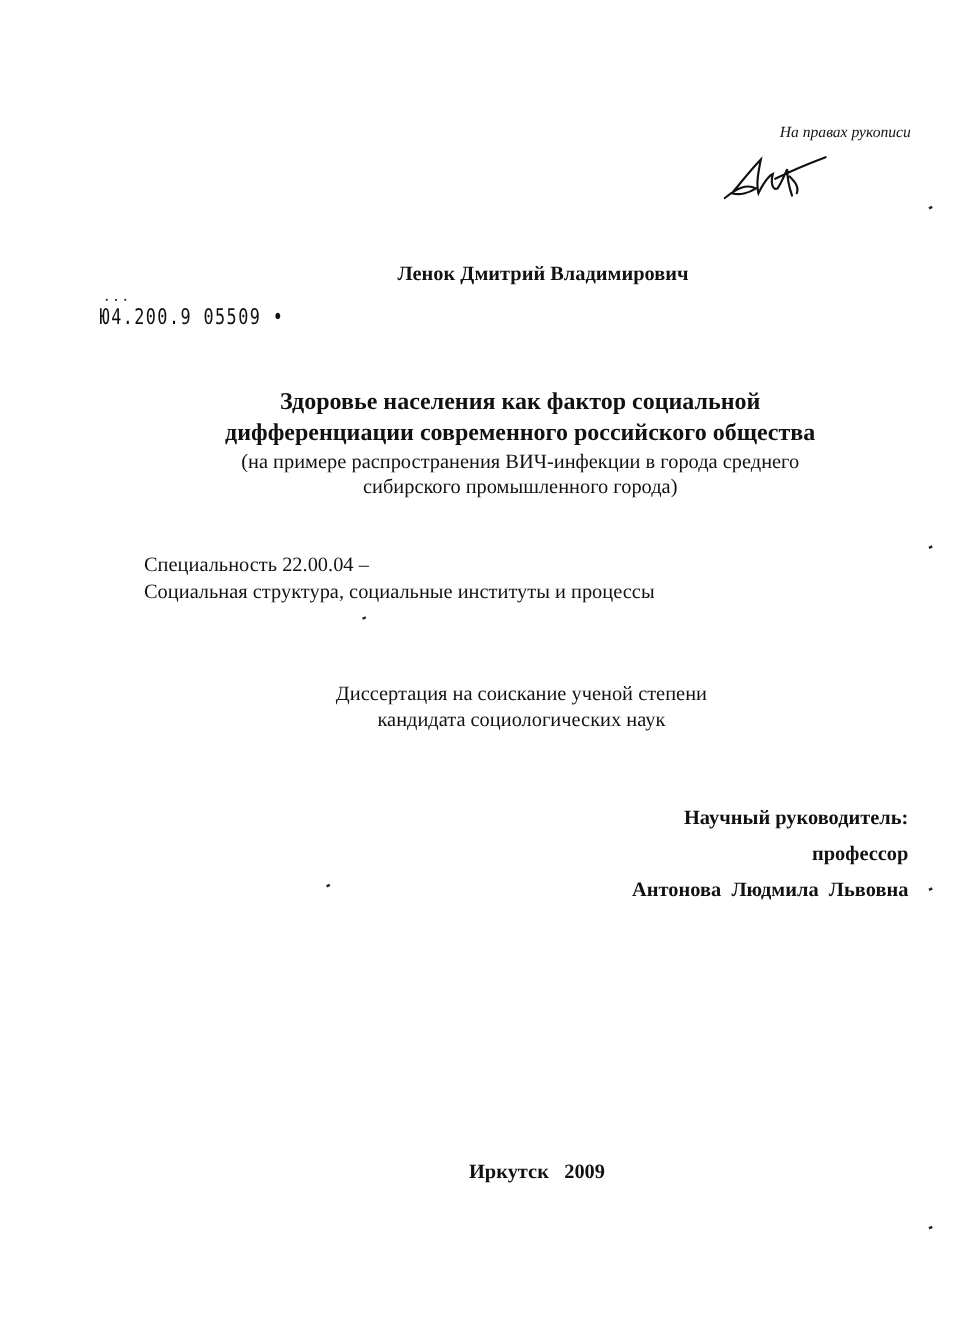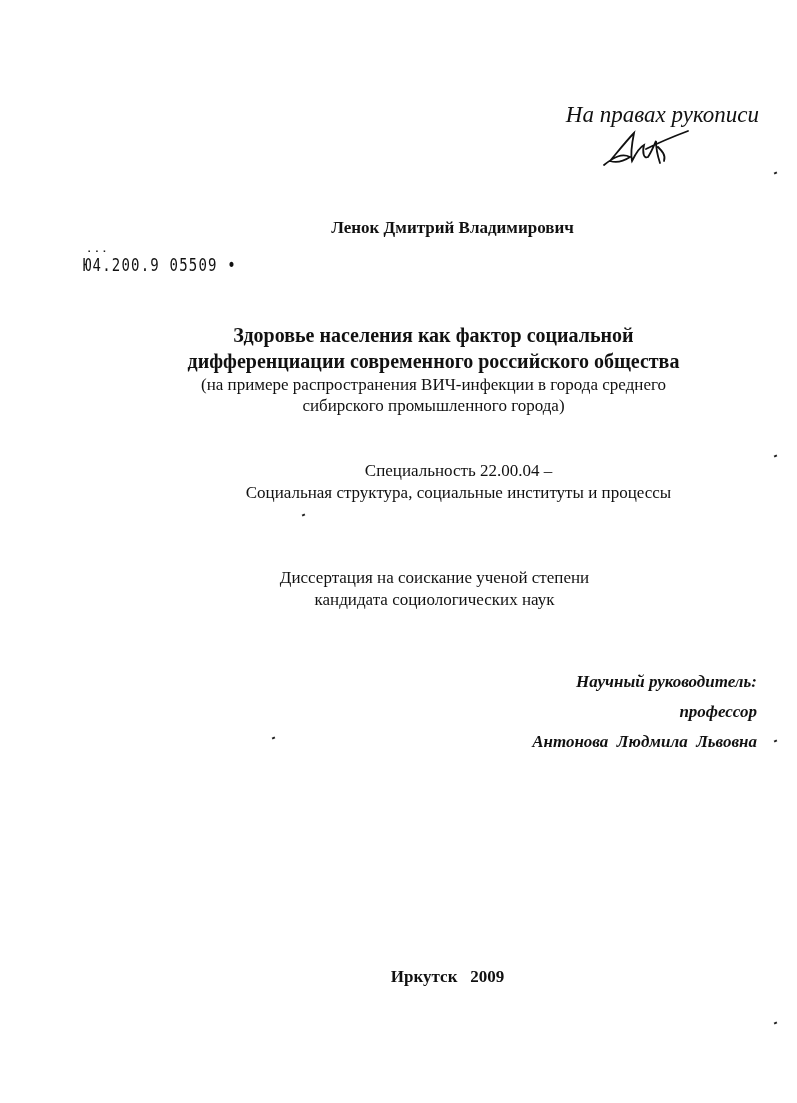--- a/index.html
+++ b/index.html
@@ -13,21 +13,21 @@
       position: relative;
       overflow: hidden;
       font-family: "Liberation Serif", "DejaVu Serif", serif;
       color: #111111;
     }
     .abs { position: absolute; }
 
     .stamp-text {
       right: 38px;
       top: 102px;
-      font-size: 23px;
+      font-size: 13px;
       font-style: italic;
       white-space: nowrap;
       text-align: right;
     }
     .signature {
       left: 600px;
       top: 127px;
       width: 90px;
       height: 44px;
     }
@@ -78,21 +78,21 @@
     .subtitle-line {
       font-size: 17px;
       line-height: 21px;
       white-space: nowrap;
     }
 
     .specialty-block {
       left: 0;
       width: 797px;
       top: 460px;
-      text-align: center;
+      text-align: left;
       padding-left: 120px;
       box-sizing: border-box;
       font-size: 17px;
       line-height: 22px;
     }
 
     .degree-block {
       left: 0;
       width: 797px;
       top: 567px;
@@ -103,21 +103,20 @@
       line-height: 22px;
     }
 
     .supervisor-block {
       right: 40px;
       top: 667px;
       text-align: right;
       font-size: 17px;
       font-weight: bold;
       line-height: 30px;
-      font-style: italic;
     }
 
     .city-year {
       left: 0;
       width: 797px;
       top: 967px;
       text-align: center;
       padding-left: 98px;
       box-sizing: border-box;
       font-size: 17px;

